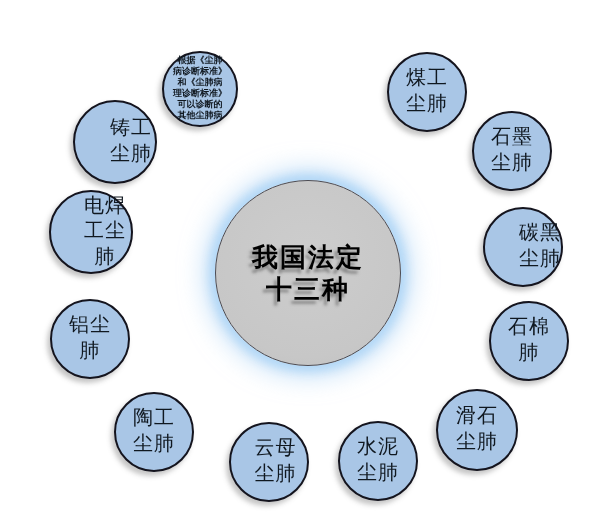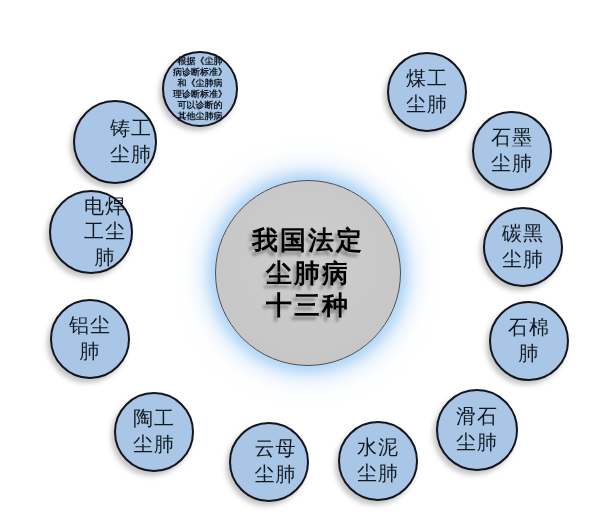--- a/index.html
+++ b/index.html
@@ -19,20 +19,21 @@
   .node {
     position: absolute;
     border-radius: 50%;
     background: var(--node-fill, #a9c6e6);
     border: 2px solid var(--node-border, #14141e);
     box-shadow: -3px 4px 5px rgba(90, 90, 90, 0.35);
     display: flex;
     align-items: center;
     justify-content: center;
     box-sizing: border-box;
+    font-family: Liberation Mono, monospace;
   }
   .node-label {
     text-align: center;
     color: var(--text, #101820);
     font-size: 20px;
     line-height: 1.28;
     font-weight: 500;
     letter-spacing: 1px;
     white-space: nowrap;
   }
@@ -109,21 +110,21 @@
   </div>
 
   <div class="node" style="left:49px; top:190px; width:84px; height:84px;padding-left:28px;">
     <div class="node-label">
         <div>电焊</div>
         <div>工尘</div>
         <div>肺</div>
       </div>
   </div>
 
-  <div class="node" style="left:483px; top:207px; width:80px; height:80px;">
+  <div class="node" style="left:483px; top:207px; width:80px; height:80px;justify-content:flex-end;">
     <div class="node-label">
         <div>碳黑</div>
         <div>尘肺</div>
       </div>
   </div>
 
   <div class="node" style="left:50px; top:299px; width:80px; height:80px;">
     <div class="node-label">
         <div>铝尘</div>
         <div>肺</div>
@@ -161,18 +162,17 @@
   <div class="node" style="left:229px; top:422px; width:80px; height:80px;padding-left:13px;">
     <div class="node-label">
         <div>云母</div>
         <div>尘肺</div>
       </div>
   </div>
 
   <div class="center-node">
     <div class="center-label">
         <div>我国法定</div>
-        <div>尘肺病</div>
         <div>十三种</div>
       </div>
   </div>
 
 </div>
 
 </body></html>

